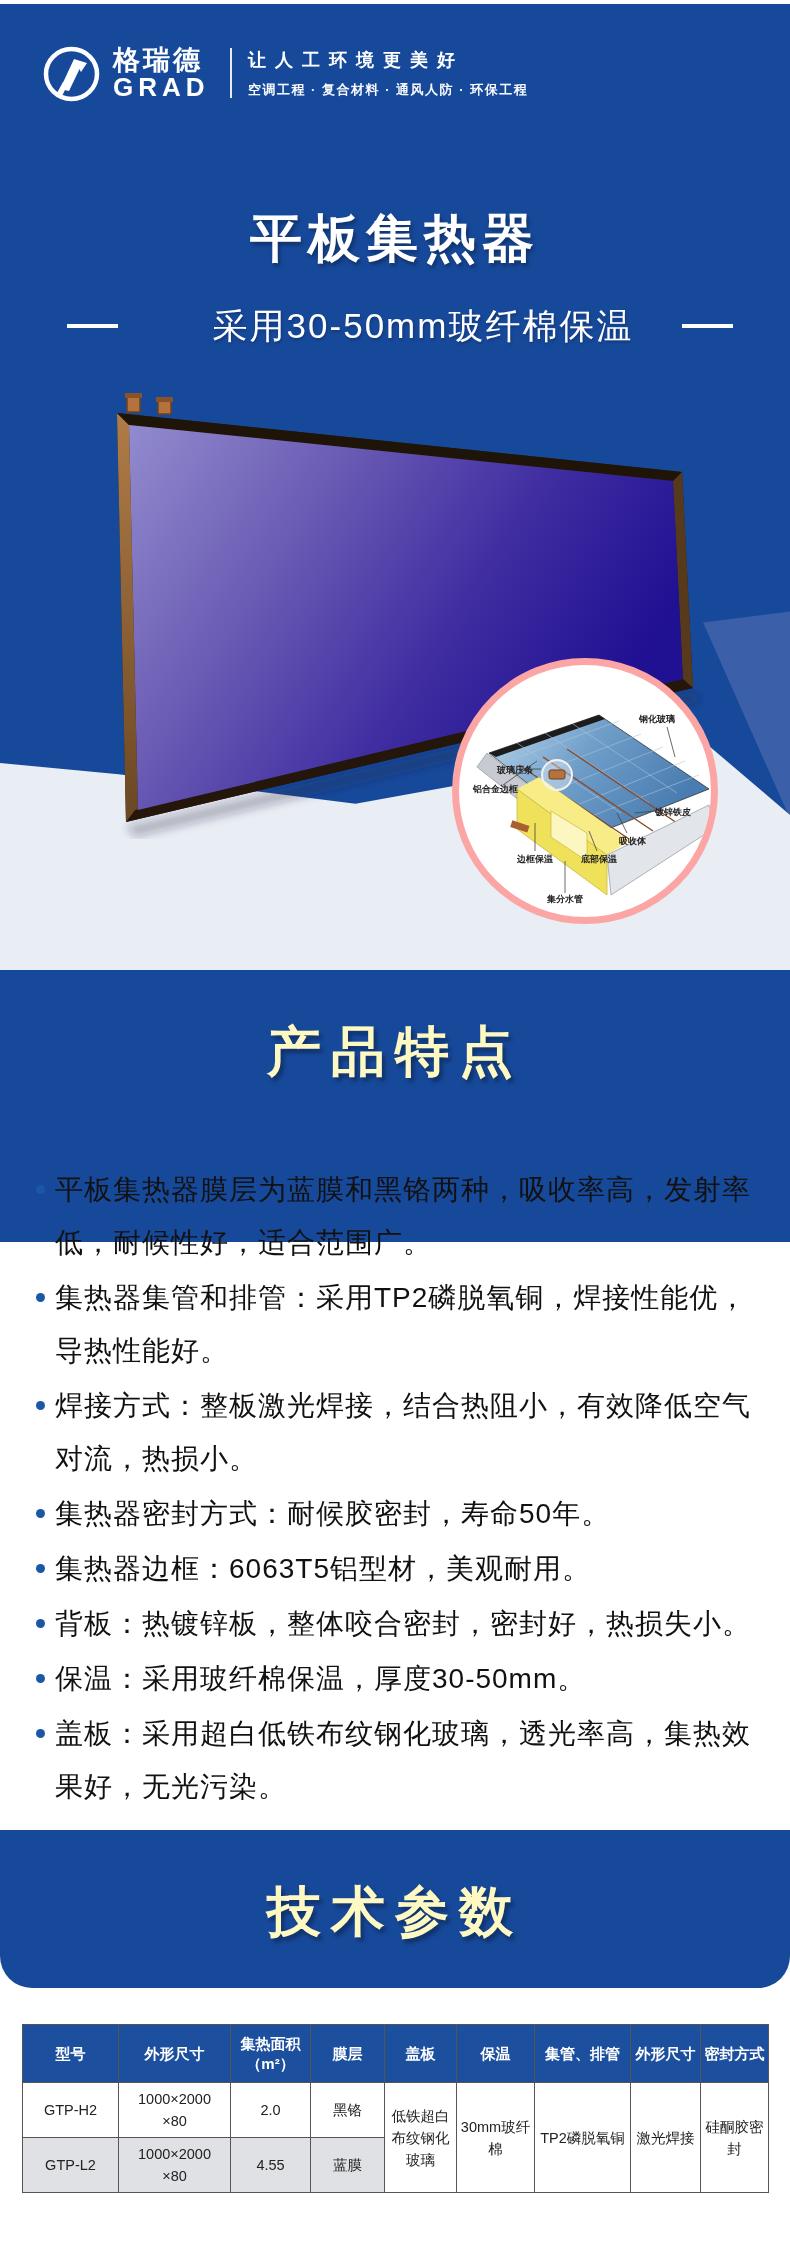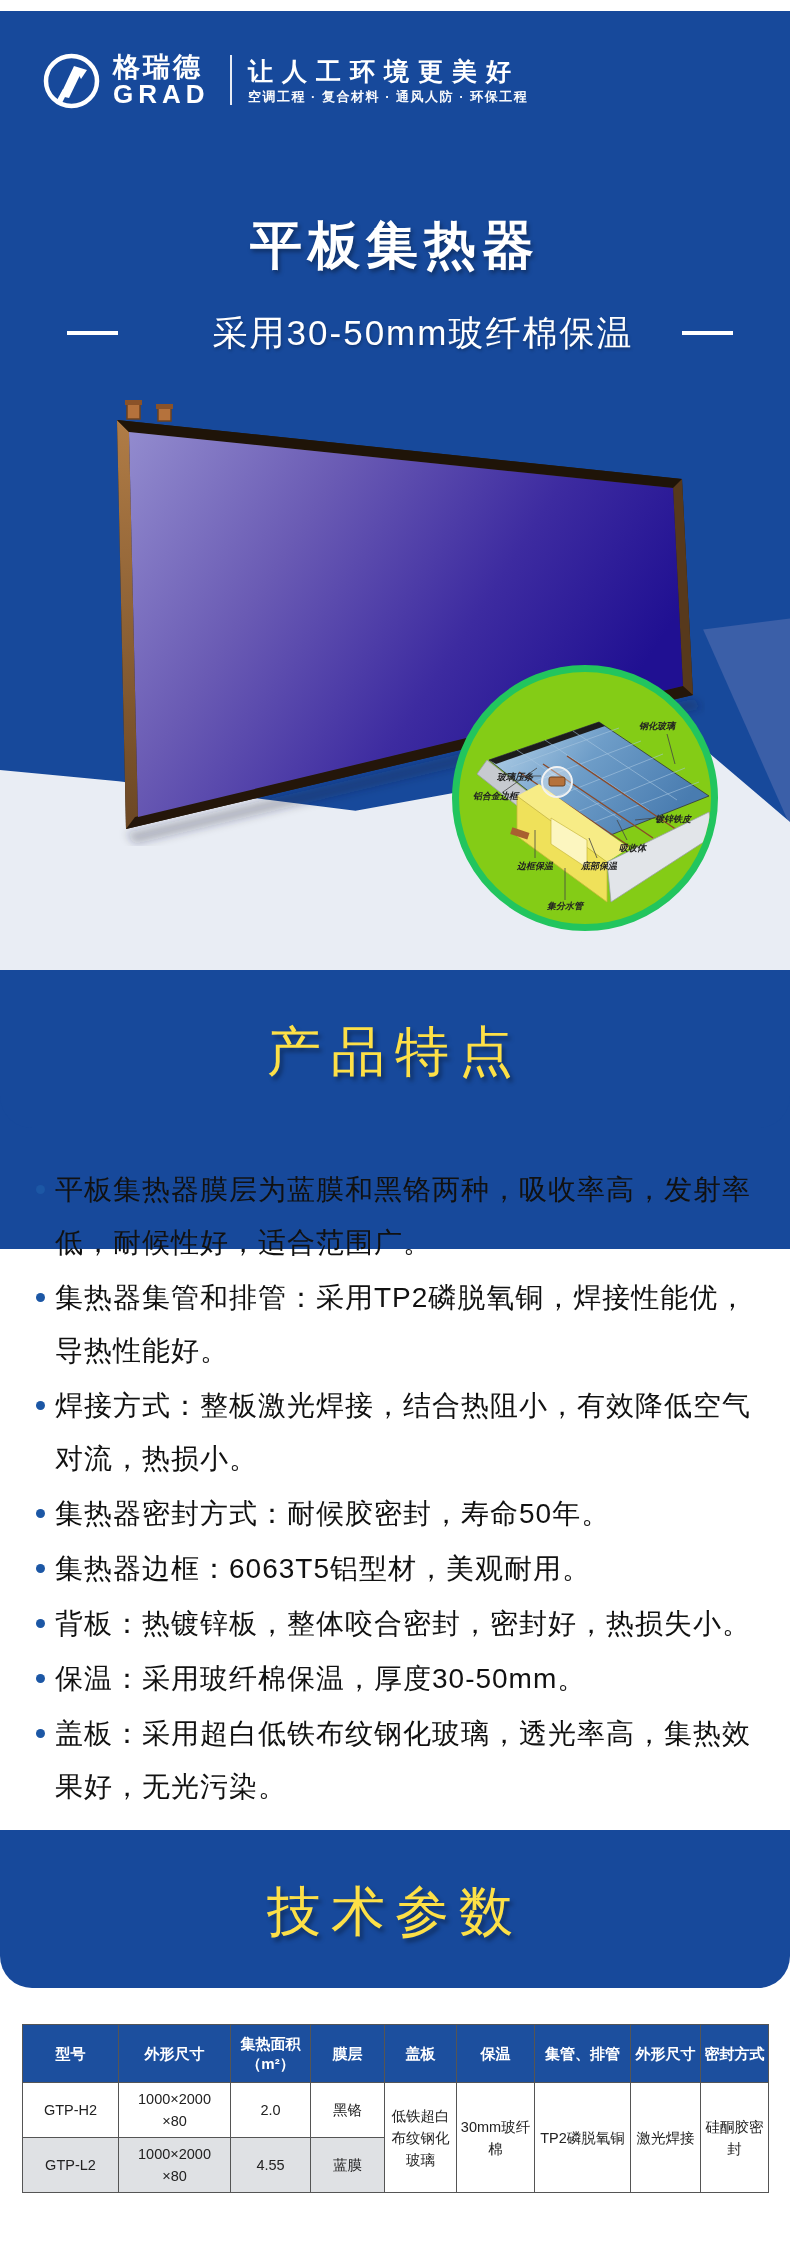--- a/index.html
+++ b/index.html
@@ -1,55 +1,55 @@
 <!DOCTYPE html>
 <html><head>
 <meta charset="utf-8">
 <style>
   html,body{margin:0;padding:0;}
   body{font-family:"Liberation Sans","DejaVu Sans",sans-serif;background:#ffffff;}
   #poster{position:relative;width:790px;height:2255px;margin:0 auto;background:#ffffff;overflow:hidden;}
 
   
-  .hero{position:absolute;left:0;top:11px;width:790px;height:1238px;background:#17499B;}
+  .hero{position:absolute;left:0;top:4px;width:790px;height:1238px;background:#17499B;}
   .wedge{position:absolute;left:0;top:600px;width:790px;height:370px;
          background:#3B5FA8;clip-path:polygon(89% 5%,100% 2%,100% 58%);}
   .floor{position:absolute;left:0;top:600px;width:790px;height:370px;background:#E9EDF4;
          clip-path:polygon(0 43%,15% 46%,45% 54%,89% 37%,100% 57%,100% 100%,0 100%);}
 
   
   .logo-circle{position:absolute;left:43px;top:42px;width:57px;height:56px;}
   .logo-cn{position:absolute;left:113px;top:38px;width:110px;color:#fff;font-size:27px;font-weight:700;letter-spacing:3px;}
   .logo-en{position:absolute;left:113px;top:68px;width:120px;color:#fff;font-size:26px;font-weight:700;letter-spacing:5px;}
   .logo-divider{position:absolute;left:230px;top:44px;width:2px;height:50px;background:#fff;opacity:.9;}
-  .tagline{position:absolute;left:248px;top:44px;color:#fff;font-size:25px;font-weight:700;letter-spacing:9px;white-space:nowrap;}
+  .tagline{position:absolute;left:248px;top:44px;color:#fff;font-size:18px;font-weight:700;letter-spacing:9px;white-space:nowrap;}
   .services{position:absolute;left:248px;top:77px;color:#fff;font-size:13px;font-weight:600;letter-spacing:1.5px;white-space:nowrap;opacity:.97;}
 
   
   .hero-title{position:absolute;left:0;top:200px;width:790px;text-align:center;color:#fff;
               font-size:52px;font-weight:700;letter-spacing:6px;text-shadow:2px 3px 4px rgba(0,0,0,.35);}
   .hero-subtitle{position:absolute;left:0;top:299px;width:790px;text-align:center;color:#fff;
                  font-size:35px;font-weight:400;letter-spacing:2px;text-shadow:1px 2px 3px rgba(0,0,0,.25);padding-left:28px;}
   .dash{position:absolute;top:320px;width:51px;height:4px;background:#fff;}
   .dash.left{left:67px;} .dash.right{left:682px;}
 
   
   .panel-svg{position:absolute;left:55px;top:385px;width:650px;height:450px;}
 
   
   .inset{position:absolute;left:452px;top:654px;width:266px;height:266px;border-radius:50%;
-         background:#84cc16;border:7px solid #22c55e;box-sizing:border-box;overflow:hidden;font-style:italic;}
+         background:#ffffff;border:7px solid #fca5a5;box-sizing:border-box;overflow:hidden;}
   .inset svg{position:absolute;left:0;top:0;}
   .inset-label{position:absolute;font-size:9px;color:#222;white-space:nowrap;font-weight:600;}
 
   
   .banner{position:absolute;left:0;width:790px;height:158px;background:#17499B;
           border-radius:0 0 32px 32px;display:flex;align-items:center;justify-content:center;}
   .banner.b1{top:970px;} .banner.b2{top:1830px;}
-  .banner .banner-title{color:#fde047;font-size:54px;font-weight:400;letter-spacing:10px;
+  .banner .banner-title{color:#fef9c3;font-size:54px;font-weight:700;letter-spacing:10px;
           text-shadow:3px 4px 4px rgba(0,0,0,.35);padding-top:6px;}
 
   
   .features{position:absolute;left:28px;top:1163px;width:740px;}
   .features ul{list-style:none;margin:0;padding:0;}
   .features li{display:flex;margin-bottom:2px;}
   .feat-dot{flex:0 0 9px;width:9px;height:9px;border-radius:50%;background:#1C57A5;margin:22px 10px 0 8px;}
   .feat-text{font-size:28px;line-height:53px;color:#111;font-weight:500;letter-spacing:1px;}
 
   

